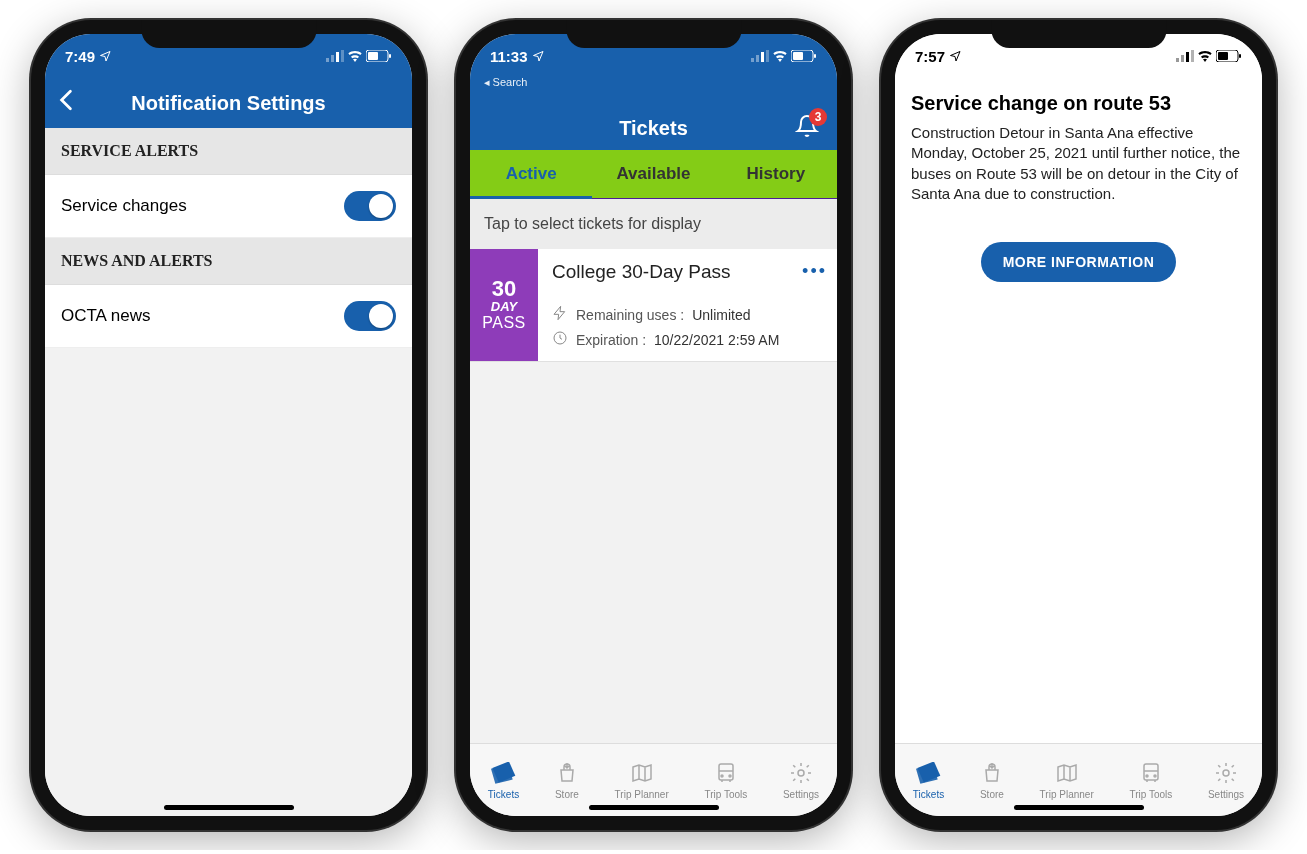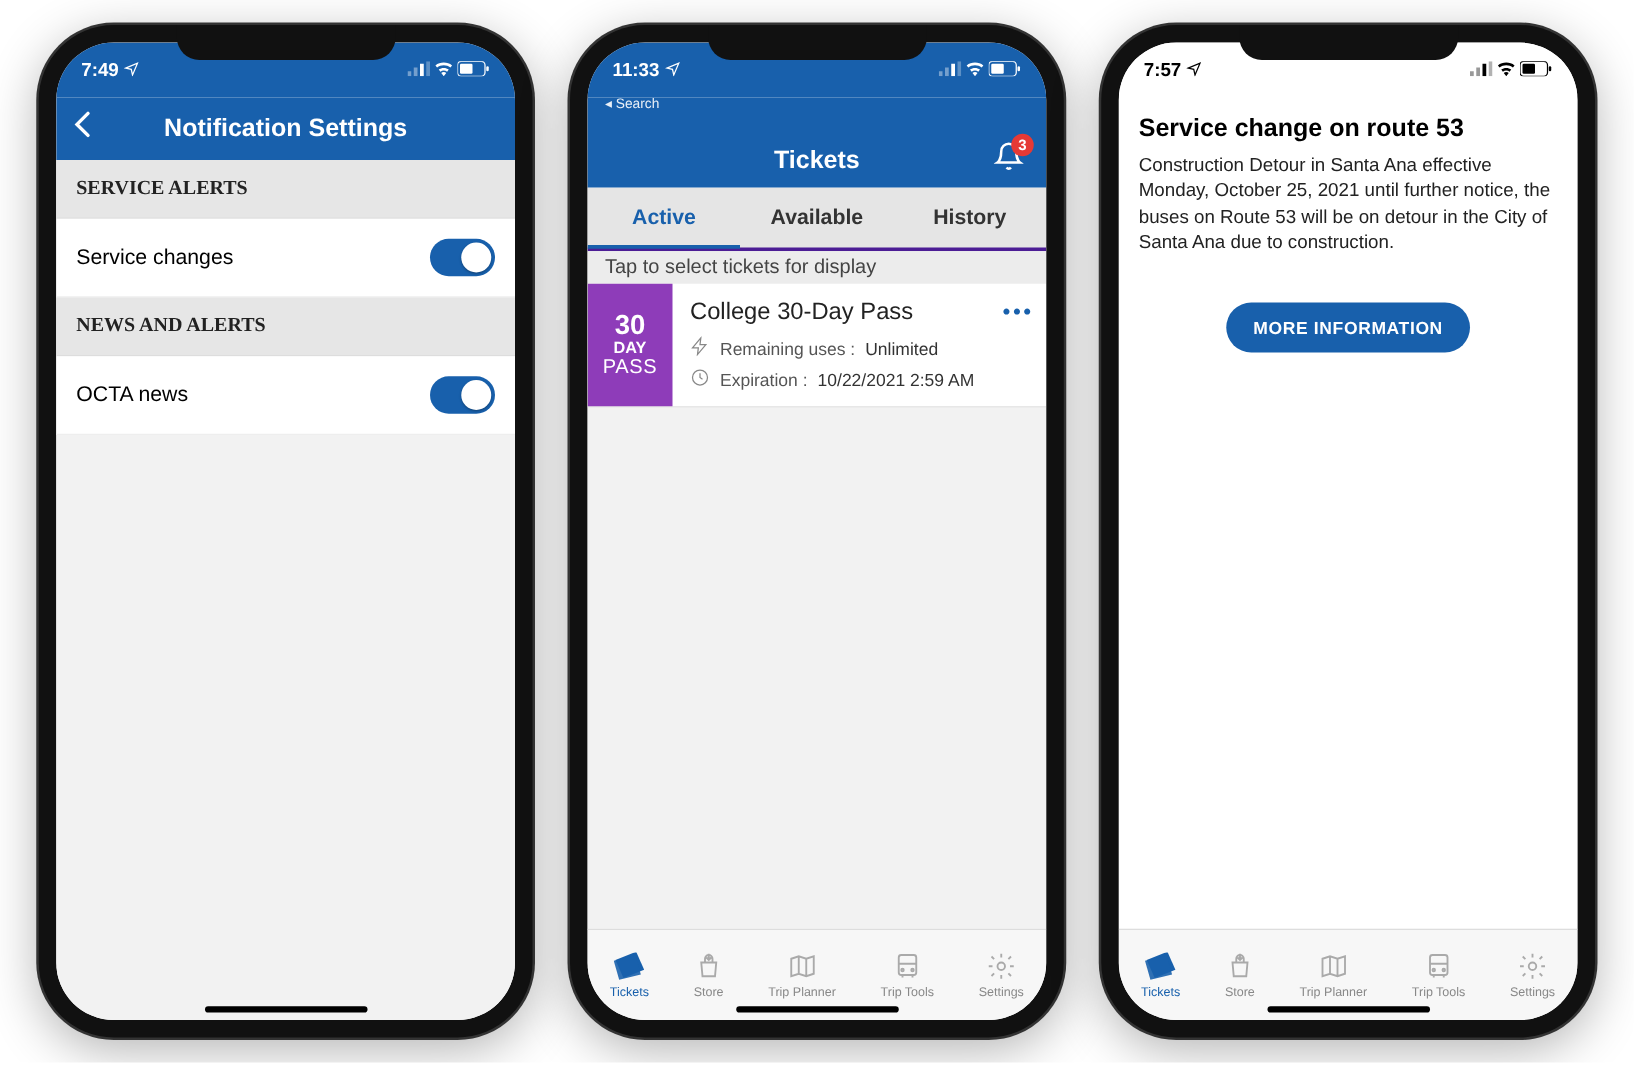--- a/index.html
+++ b/index.html
@@ -154,22 +154,22 @@
   width: 24px;
   height: 24px;
   background: #fff;
   border-radius: 50%;
   box-shadow: 0 1px 2px rgba(0,0,0,0.3);
 }
 
 
 .tabs {
   display: flex;
-  background: #e5e5e5;
-  border-bottom: 3px solid #4c1d95;
+  background: #84cc16;
+  border-bottom: 1px solid #4c1d95;
 }
 .tab {
   flex: 1;
   text-align: center;
   padding: 14px 0;
   font-size: 17px;
   font-weight: 600;
   color: #333;
   cursor: pointer;
   position: relative;
@@ -180,21 +180,21 @@
 .tab.active::after {
   content: '';
   position: absolute;
   bottom: -1px;
   left: 0;
   right: 0;
   height: 3px;
   background: #1860ac;
 }
 .hint {
-  padding: 4px 14px;
+  padding: 16px 14px;
   font-size: 16px;
   color: #444;
   background: #ececec;
 }
 .ticket {
   display: flex;
   background: #fff;
   margin: 0 0 0 0;
   border-bottom: 1px solid #e0e0e0;
 }
@@ -203,28 +203,28 @@
   background: #8e3cb9;
   color: #fff;
   display: flex;
   flex-direction: column;
   align-items: center;
   justify-content: center;
   text-align: center;
   padding: 10px 4px;
 }
 .ticket-side-num { font-size: 22px; font-weight: 800; line-height: 1; }
-.ticket-side-day { font-size: 13px; font-weight: 800; line-height: 1.1; }
+.ticket-side-day { font-size: 13px; font-weight: 800; line-height: 1.1; font-style: italic; }
 .ticket-side-pass { font-size: 16px; font-weight: 400; letter-spacing: 0.5px; }
 .ticket-body {
   flex: 1;
   padding: 12px 14px;
   position: relative;
 }
-.ticket-title { font-size: 19px; color: #222; margin-bottom: 8px; }
+.ticket-title { font-size: 19px; color: #222; margin-bottom: 22px; }
 .ticket-line {
   display: flex;
   align-items: center;
   gap: 8px;
   font-size: 14px;
   color: #555;
   margin-top: 6px;
 }
 .ticket-line .lbl { color: #555; }
 .ticket-line .val { color: #333; }

